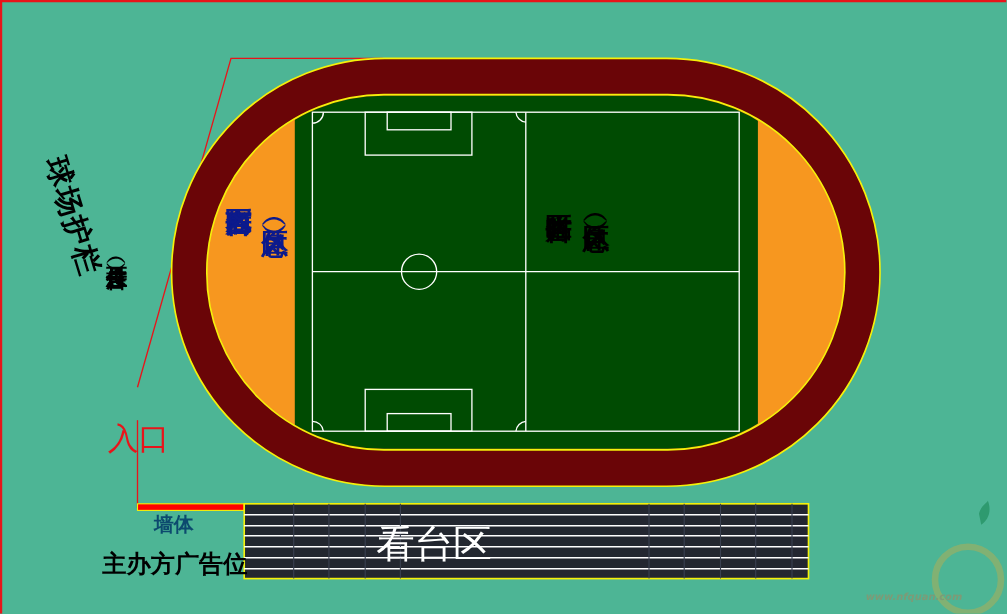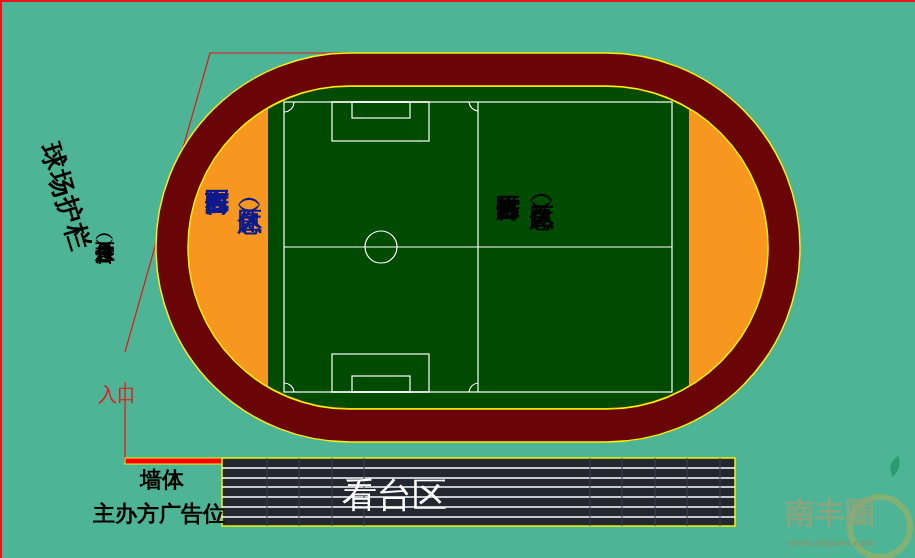--- a/index.html
+++ b/index.html
@@ -79,36 +79,35 @@
     <line x1="655" y1="458" x2="655" y2="526"></line>
     <line x1="687" y1="458" x2="687" y2="526"></line>
     <line x1="720" y1="458" x2="720" y2="526"></line>
   </g>
 </svg>
 
 <div class="label" style="left:62px; top:140px; font-size:26px; color:#000; transform: rotate(73deg); transform-origin: left top; letter-spacing:2px;">球场护栏</div>
 
 <div class="vtext" style="left:96px; top:228px; font-size:19px; color:#000;">（可悬挂广告位）</div>
 
-<div class="label" style="left:98px; top:385px; font-size:19px; color:#e8141a; font-weight:normal;">入口</div>
+<div class="label" style="left:98px; top:385px; font-size:28px; color:#e8141a; font-weight:normal;">入口</div>
 
-<div class="label" style="left:140px; top:469px; font-size:22px; color:#000000;">墙体</div>
+<div class="label" style="left:140px; top:469px; font-size:18px; color:#0c4a6e;">墙体</div>
 
 <div class="label" style="left:93px; top:503px; font-size:22px; color:#000;">主办方广告位</div>
 
 <div class="label" style="left:342px; top:478px; font-size:35px; color:#ffffff; font-weight:normal;">看台区</div>
 
 <div class="vtext" style="left:205px; top:170px; font-size:24px; color:#0c1a8c;">冠名商广告区</div>
 
 <div class="vtext" style="left:238px; top:190px; font-size:24px; color:#0c1a8c;">（休息区）</div>
 
 <div class="vtext" style="left:496px; top:176px; font-size:24px; color:#000;">临时广告区</div>
 
 <div class="vtext" style="left:530px; top:186px; font-size:24px; color:#000;">（休息区）</div>
 
 <div class="watermark">
   <svg width="135" height="103" viewBox="0 0 135 103">
     <path d="M110,12 C112,4 118,2 118,0 C122,10 118,18 112,22 Z" fill="#2e9a6f"></path>
     <circle cx="100" cy="72" r="30" fill="none" stroke="#8fb06a" stroke-width="6" opacity="0.8"></circle>
   </svg>
-  <div class="label" style="left:5px; top:43px; font-size:30px; color:#8da57c; opacity:0.95;">南丰圈</div>
   <div class="label" style="left:7px; top:84px; font-size:9px; color:#7e9a77; font-weight:bold;font-style:italic;">www.nfquan.com</div>
 </div>
 
 </body></html>

